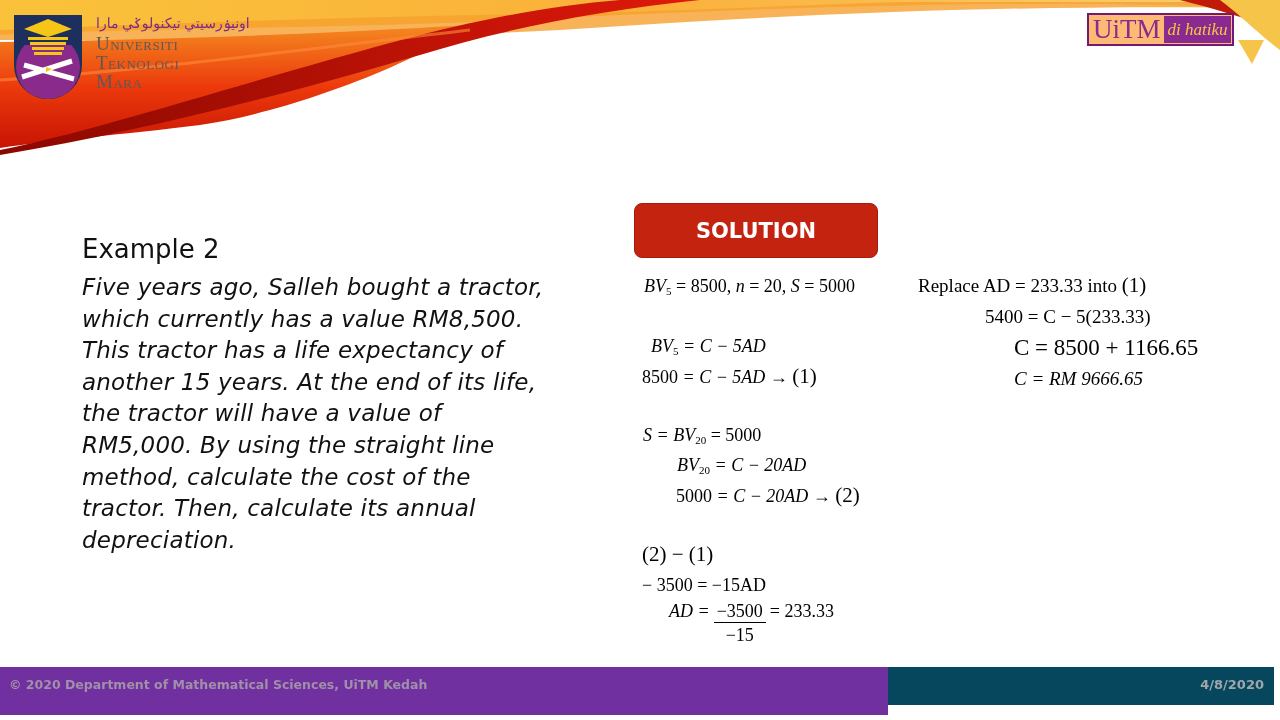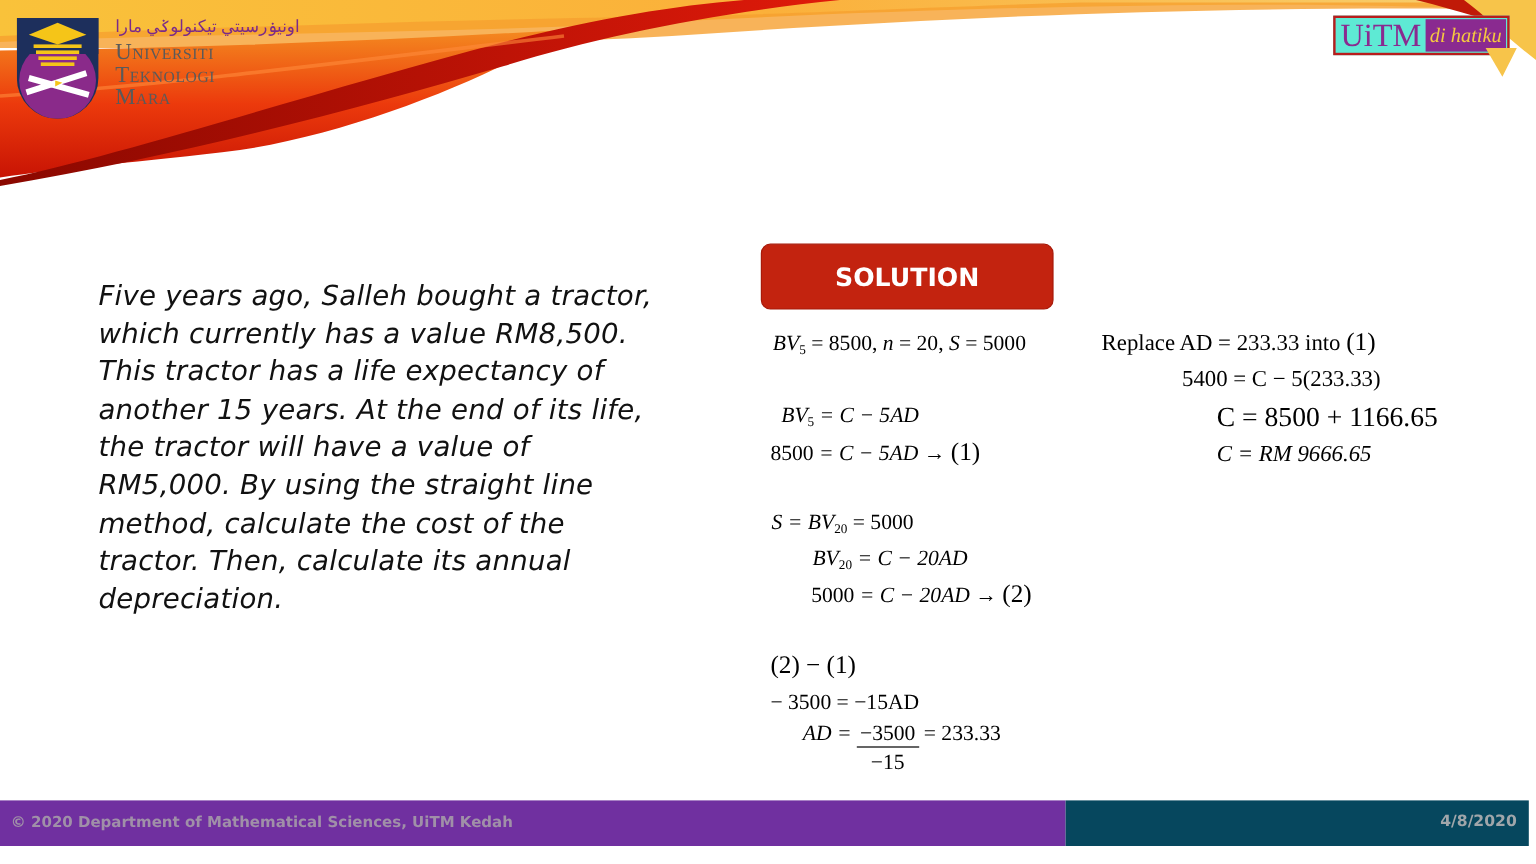--- a/index.html
+++ b/index.html
@@ -2,40 +2,40 @@
 <html><head>
 <meta charset="utf-8">
 <style>
   html, body { margin:0; padding:0; }
   body { width:1280px; height:720px; position:relative; overflow:hidden; background:#ffffff; font-family:"DejaVu Sans", sans-serif; }
   .swoosh { position:absolute; left:0; top:0; width:1280px; height:170px; }
   .logo { position:absolute; left:14px; top:15px; width:72px; height:84px; }
   .logo-text { position:absolute; left:96px; top:14px; font-family:"Liberation Serif", serif; color:#5a5a5a; }
   .logo-text .jawi { font-size:14px; color:#7a2a8a; letter-spacing:1px; height:20px; line-height:20px; }
   .logo-text .ln { font-size:19px; line-height:19px; letter-spacing:0.5px; font-variant:small-caps; }
-  .badge { position:absolute; left:1111px; top:13px; height:29px; display:flex; border:2px solid #b91c1c; background:#5eead4; }
+  .badge { position:absolute; left:1087px; top:13px; height:29px; display:flex; border:2px solid #701a75; background:#fdba74; }
   .badge .uitm { font-family:"Liberation Serif", serif; font-size:27px; color:#8a2a90; line-height:29px; padding:0 2px 0 4px; }
   .badge .hati { background:#8a2a90; color:#f5c840; font-family:"Liberation Serif", serif; font-style:italic; font-size:17px; line-height:27px; padding:0 4px; margin:1px; }
   .badge-tail { position:absolute; left:1238px; top:40px; width:0; height:0; border-left:14px solid transparent; border-right:12px solid transparent; border-top:24px solid #f7c44a; }
 
   .left { position:absolute; left:82px; top:232px; width:470px; color:#111; font-family:"DejaVu Sans", sans-serif; }
   .left .title { font-size:26px; line-height:34px; margin-bottom:6px; }
   .left .body { font-size:23px; line-height:31.6px; letter-spacing:0.2px;font-style:italic; }
 
   .solution-btn { position:absolute; left:634px; top:203px; width:244px; height:55px; background:#c3230f; border-radius:8px; border:1px solid #a81a0a; color:#fff; font-family:"DejaVu Sans", sans-serif; font-weight:bold; font-size:21px; display:flex; align-items:center; justify-content:center; box-sizing:border-box; }
 
   .eq { position:absolute; font-family:"Liberation Serif", serif; font-size:18px; color:#000; white-space:nowrap; line-height:22px; }
   .eq i { font-style:italic; }
   .eq sub { font-size:11px; vertical-align:-3px; }
   .big { font-size:21px; }
   .frac { display:inline-flex; flex-direction:column; align-items:center; vertical-align:middle; margin:0 4px; }
   .frac .num { border-bottom:1.5px solid #000; padding:0 3px; line-height:22px; }
   .frac .den { line-height:24px; }
 
-  .footer-left { position:absolute; left:0; top:667px; width:888px; height:38px; background:#7030a0; }
+  .footer-left { position:absolute; left:0; top:667px; width:888px; height:48px; background:#7030a0; }
   .footer-left span { position:absolute; left:9px; top:10px; font-family:"DejaVu Sans", sans-serif; font-weight:bold; font-size:12.5px; color:#a090a8; }
   .footer-right { position:absolute; left:888px; top:667px; width:386px; height:38px; background:#06475e; }
   .footer-right span { position:absolute; right:10px; top:10px; font-family:"DejaVu Sans", sans-serif; font-weight:bold; font-size:13px; color:#a0a6aa; }
 </style>
 </head>
 <body>
 
 <svg class="swoosh" viewBox="0 0 1280 170" preserveAspectRatio="none">
   <defs>
     <linearGradient id="g1" x1="0" y1="0" x2="1" y2="0">
@@ -82,20 +82,21 @@
   <div class="ln">Mara</div>
 </div>
 
 <div class="badge">
   <span class="uitm">UiTM</span>
   <span class="hati">di hatiku</span>
 </div>
 <div class="badge-tail"></div>
 
 <div class="left">
+  <div class="title">Example 2</div>
   <div class="body">Five years ago, Salleh bought a tractor, which currently has a value RM8,500. This tractor has a life expectancy of another 15 years. At the end of its life, the tractor will have a value of RM5,000. By using the straight line method, calculate the cost of the tractor. Then, calculate its annual depreciation.</div>
 </div>
 
 <div class="solution-btn">SOLUTION</div>
 
 <div class="eq" style="left:644px; top:275px;">
   <i>BV</i><sub>5</sub>
   <span>= 8500,</span>
   <i>n</i>
   <span>= 20,</span>

